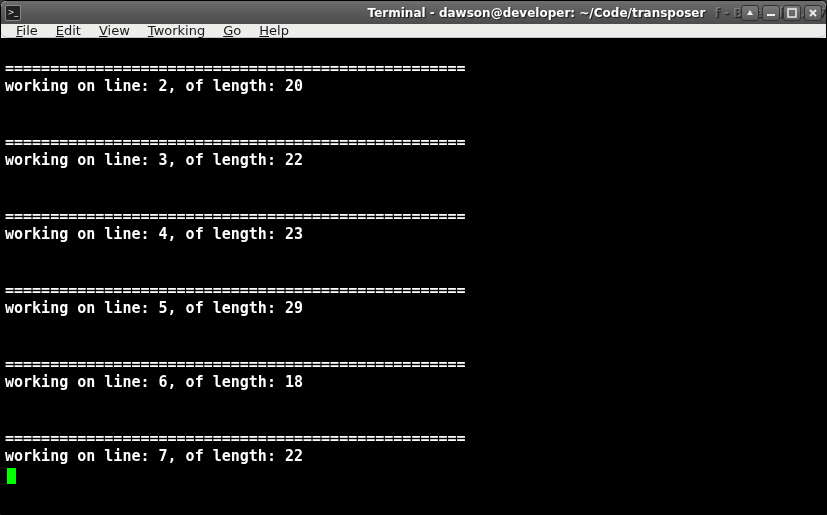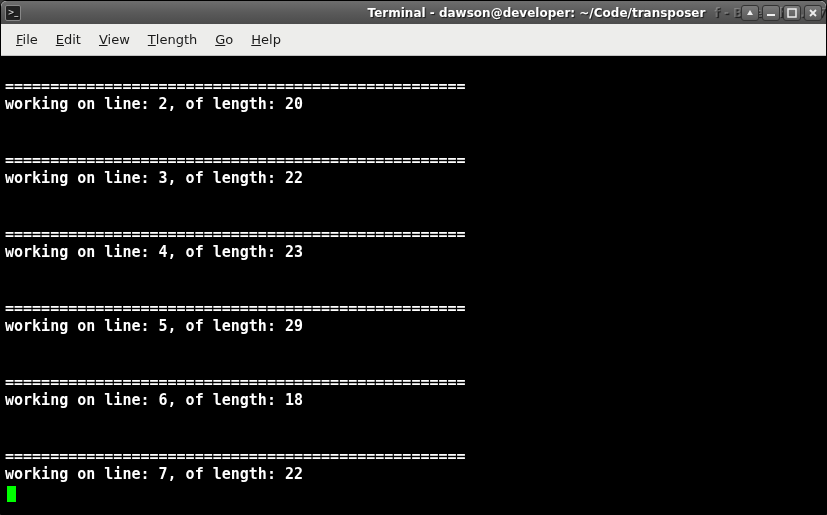--- a/index.html
+++ b/index.html
@@ -81,30 +81,31 @@
       display: flex;
       align-items: center;
       justify-content: center;
       cursor: pointer;
     }
     .win-btn svg {
       width: 10px;
       height: 10px;
     }
     .menubar {
-      height: 32px;
+      height: 14px;
       background: #ededeb;
       display: flex;
       align-items: center;
       padding: 0 8px;
       gap: 4px;
       font-family: "DejaVu Sans", Arial, sans-serif;
       font-size: 13px;
       color: #1a1a1a;
       border-bottom: 1px solid #c3c3c3;
+      border-radius: 12px;
     }
     .menu-item {
       padding: 2px 7px;
       cursor: pointer;
     }
     .menu-item .ul {
       text-decoration: underline;
     }
     .terminal {
       flex: 1;
@@ -166,21 +167,21 @@
             <path d="M2 2 L8 8 M8 2 L2 8" stroke="#eee" stroke-width="1.8"></path>
           </svg>
       </div>
     </div>
   </div>
 
   <div class="menubar">
     <div class="menu-item"><span class="ul">F</span><span>ile</span></div>
     <div class="menu-item"><span class="ul">E</span><span>dit</span></div>
     <div class="menu-item"><span class="ul">V</span><span>iew</span></div>
-    <div class="menu-item"><span class="ul">T</span><span>length</span></div>
+    <div class="menu-item"><span class="ul">T</span><span>working</span></div>
     <div class="menu-item"><span class="ul">G</span><span>o</span></div>
     <div class="menu-item"><span class="ul">H</span><span>elp</span></div>
   </div>
 
   <div class="terminal" id="terminal-body">
 ===================================================
 working on line: 2, of length: 20
 
 
 ===================================================

